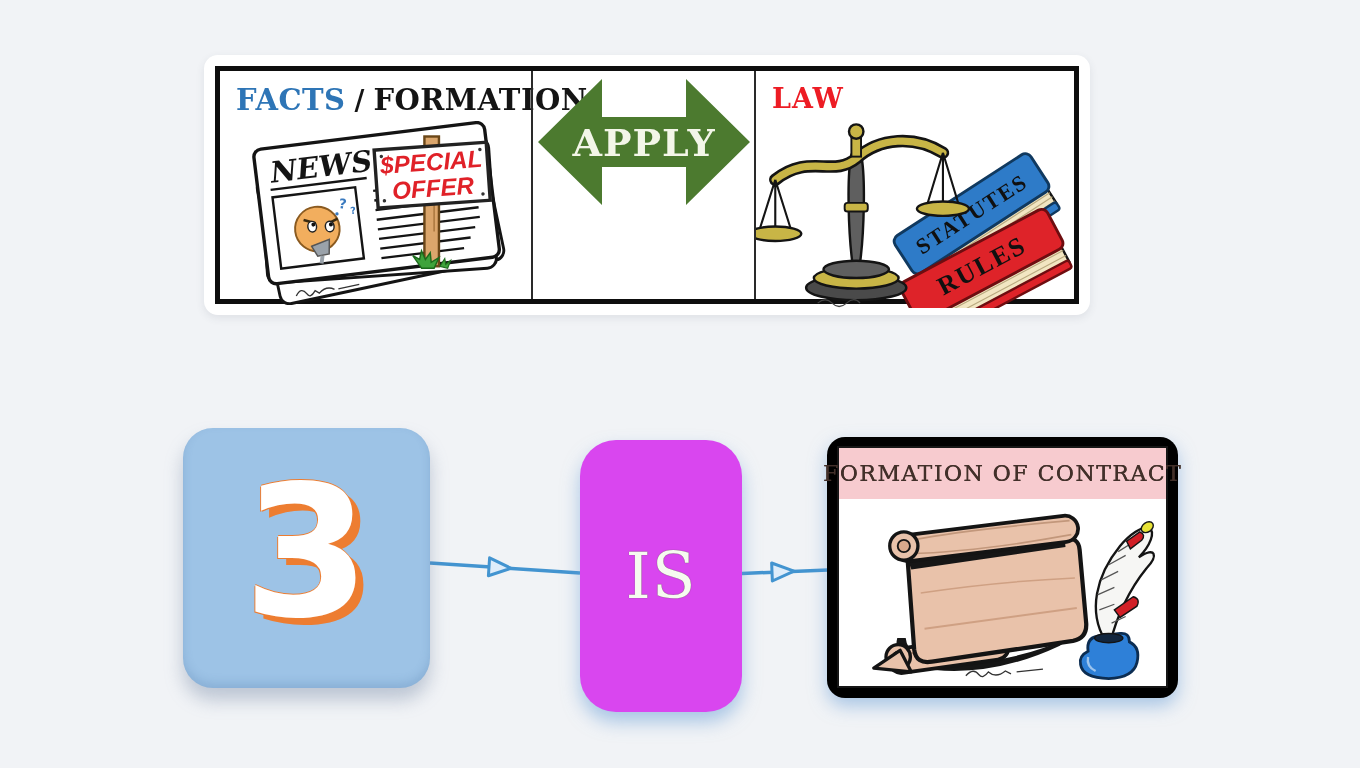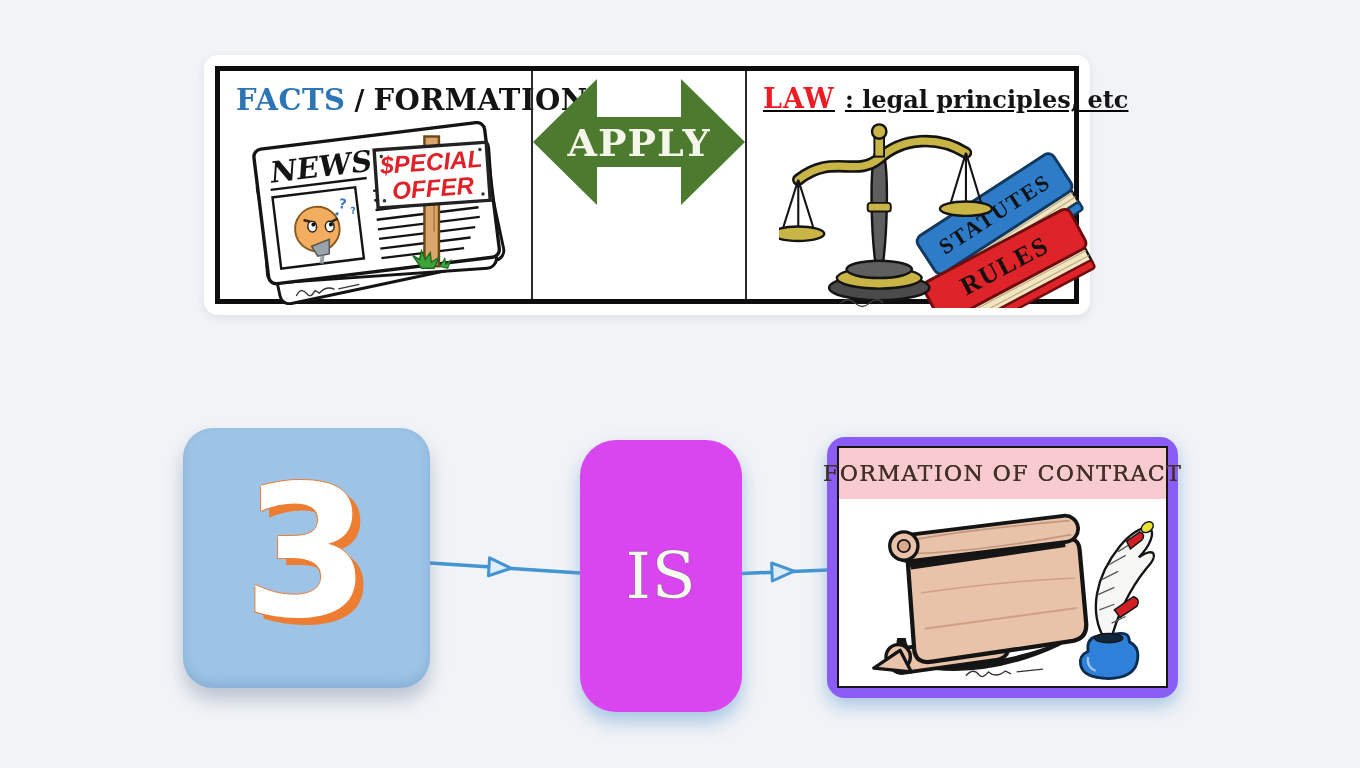--- a/index.html
+++ b/index.html
@@ -33,21 +33,21 @@
   .num-box .num{ font-family:"DejaVu Sans", sans-serif; font-weight:bold; font-size:182px; line-height:1;
     color:#ffffff; text-shadow:8px 7px 0 #ED7D31, 1px 1px 0 #ED7D31, -1px 1px 0 #ED7D31, 0 -1px 0 #ED7D31;
     transform:translateY(-6px);}
   .is-box{ position:absolute; left:580px; top:440px; width:162px; height:272px;
     background:#d946ef; border-radius:36px; z-index:2;
     box-shadow:0 10px 18px rgba(110,160,215,.55);
     display:flex; align-items:center; justify-content:center;}
   .is-box .is{ font-family:"DejaVu Serif", serif; font-size:64px; color:#F6FBF0; letter-spacing:1px;
     text-shadow:0 0 1px #3E5A27;}
   .result-card{ position:absolute; left:827px; top:437px; width:351px; height:261px;
-    background:#8b5cf6; border-radius:18px; z-index:2;
+    background:#000000; border-radius:18px; z-index:2;
     box-shadow:0 8px 18px rgba(110,160,215,.55);padding-left:28px;}
   .result-frame{ position:absolute; left:10px; top:9px; right:10px; bottom:10px;
     border:2.5px solid #161616; display:flex; flex-direction:column; background:#fff;}
   .result-header{ height:51px; background:#F7CBCF; display:flex; align-items:center; justify-content:center;}
   .result-title{ font-family:"DejaVu Serif", serif; font-size:22px; color:#42302A;
     letter-spacing:1.5px; white-space:nowrap; text-shadow:.4px 0 0 #42302A;}
   .result-body{ flex:1; display:flex; align-items:center; justify-content:center; overflow:hidden;}
 
   .connectors{ position:absolute; left:0; top:0; z-index:1; pointer-events:none;}
   svg text{ user-select:none; }
@@ -127,23 +127,22 @@
     </div>
 
     <div class="col col-apply">
       <svg width="212" height="142" viewBox="0 0 212 142">
         <polygon points="0,71 64,8 64,46 148,46 148,8 212,71 148,134 148,96 64,96 64,134" fill="#4C7A2F"></polygon>
         <text x="106" y="85" text-anchor="middle" font-family="'DejaVu Serif', serif" font-weight="bold" font-size="38" letter-spacing="1" fill="#F3F6E8">APPLY</text>
       </svg>
     </div>
 
     <div class="col col-law">
-      <div class="panel-header" style="gap:10px;text-decoration:underline;">
+      <div class="panel-header" style="gap:10px;">
         <span class="law-hl">LAW</span>
-        <span class="law-rest">: legal principles, etc</span>
       </div>
       <svg class="illus" width="318" height="190" viewBox="0 0 330 197">
         <g>
           <g transform="translate(228,106) rotate(-33)">
             <rect x="-80" y="13" width="160" height="18" fill="#F2E6C2" stroke="#141414" stroke-width="2.5"></rect>
             <path d="M-80,18 h160 M-80,23 h160 M-80,28 h160" stroke="#b9a97f" stroke-width="1.2"></path>
             <rect x="-80" y="29" width="160" height="9" rx="3" fill="#2E7BC8" stroke="#10395f" stroke-width="2.5"></rect>
             <rect x="-84" y="-31" width="168" height="46" rx="7" fill="#2E7BC8" stroke="#10395f" stroke-width="3"></rect>
             <text x="0" y="0" text-anchor="middle" font-family="'Liberation Serif', serif" font-weight="bold" font-size="23" letter-spacing="2" fill="#101010">STATUTES</text>
           </g>

